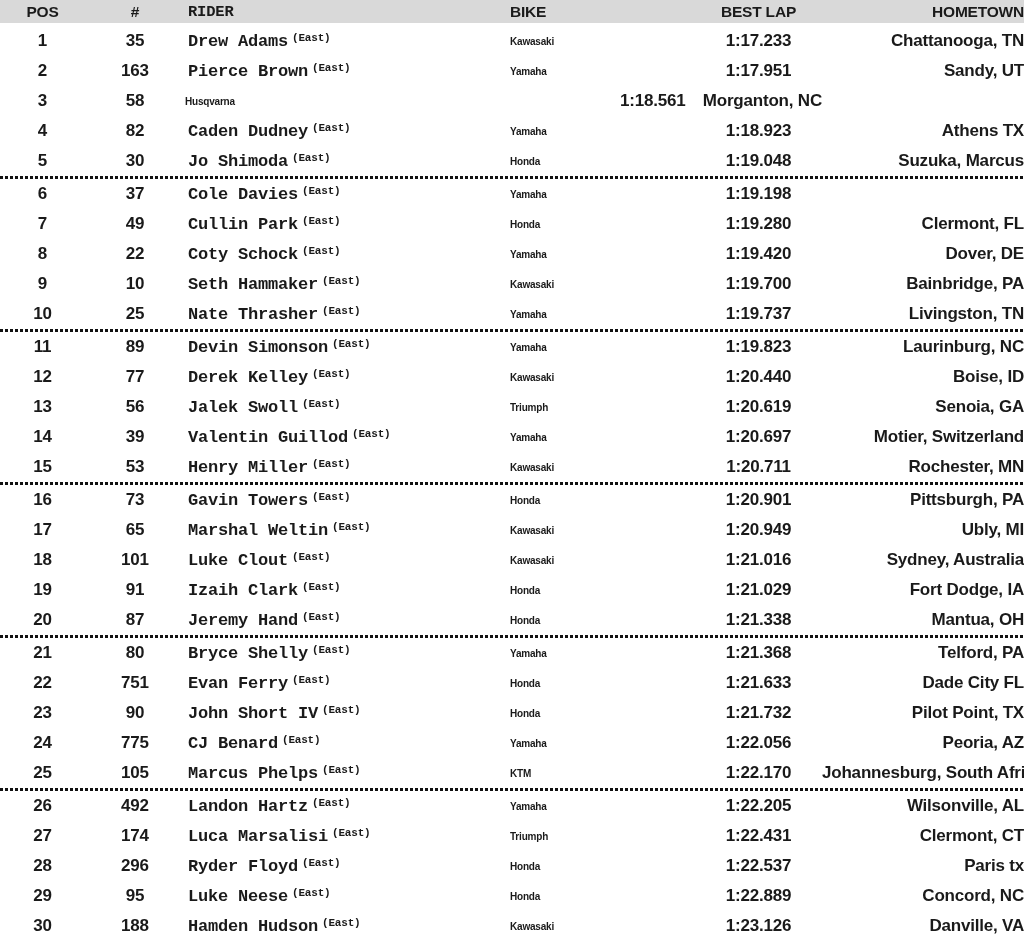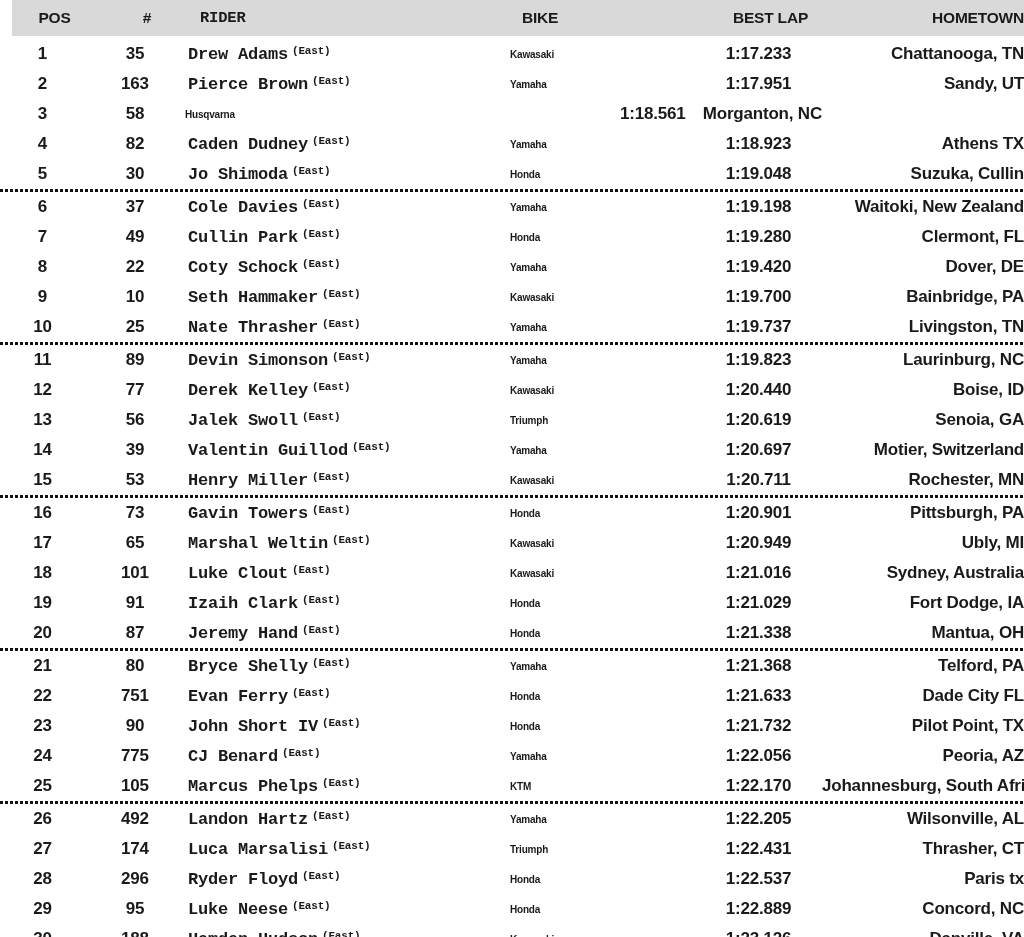--- a/index.html
+++ b/index.html
@@ -19,25 +19,24 @@
   .results-table {
     width: 1024px;
   }
   .grid-row {
     display: grid;
     grid-template-columns: 85px 100px 325px 75px 237px 1fr;
     align-items: center;
     white-space: nowrap;
   }
   .header-row {
-    height: 36px;
+    height: 23px;
     background: #d9d9d9;
     font-size: 15.5px;
     margin-bottom: 3px;
-    margin-left: 12px;
   }
   .data-row {
     height: 30px;
     font-size: 17px;
   }
   .cell-pos, .cell-num {
     text-align: center;
   }
   .cell-rider {
     text-align: left;
@@ -116,30 +115,29 @@
         <div class="cell-bike">Yamaha</div>
         <div class="cell-lap">1:18.923</div>
         <div class="cell-home">Athens TX</div>
       </div>
       <div class="grid-row data-row">
         <div class="cell-pos">5</div>
         <div class="cell-num">30</div>
         <div class="cell-rider"><span>Jo Shimoda</span><span class="region-sup">(East)</span></div>
         <div class="cell-bike">Honda</div>
         <div class="cell-lap">1:19.048</div>
-        <div class="cell-home">Suzuka, Cullin</div>
+        <div class="cell-home">Suzuka, Marcus</div>
       </div>
       <div class="group-separator"></div>
       <div class="grid-row data-row">
         <div class="cell-pos">6</div>
         <div class="cell-num">37</div>
         <div class="cell-rider"><span>Cole Davies</span><span class="region-sup">(East)</span></div>
         <div class="cell-bike">Yamaha</div>
         <div class="cell-lap">1:19.198</div>
-        <div class="cell-home">Waitoki, New Zealand</div>
       </div>
       <div class="grid-row data-row">
         <div class="cell-pos">7</div>
         <div class="cell-num">49</div>
         <div class="cell-rider"><span>Cullin Park</span><span class="region-sup">(East)</span></div>
         <div class="cell-bike">Honda</div>
         <div class="cell-lap">1:19.280</div>
         <div class="cell-home">Clermont, FL</div>
       </div>
       <div class="grid-row data-row">
@@ -297,21 +295,21 @@
         <div class="cell-bike">Yamaha</div>
         <div class="cell-lap">1:22.205</div>
         <div class="cell-home">Wilsonville, AL</div>
       </div>
       <div class="grid-row data-row">
         <div class="cell-pos">27</div>
         <div class="cell-num">174</div>
         <div class="cell-rider"><span>Luca Marsalisi</span><span class="region-sup">(East)</span></div>
         <div class="cell-bike">Triumph</div>
         <div class="cell-lap">1:22.431</div>
-        <div class="cell-home">Thrasher, CT</div>
+        <div class="cell-home">Clermont, CT</div>
       </div>
       <div class="grid-row data-row">
         <div class="cell-pos">28</div>
         <div class="cell-num">296</div>
         <div class="cell-rider"><span>Ryder Floyd</span><span class="region-sup">(East)</span></div>
         <div class="cell-bike">Honda</div>
         <div class="cell-lap">1:22.537</div>
         <div class="cell-home">Paris tx</div>
       </div>
       <div class="grid-row data-row">

